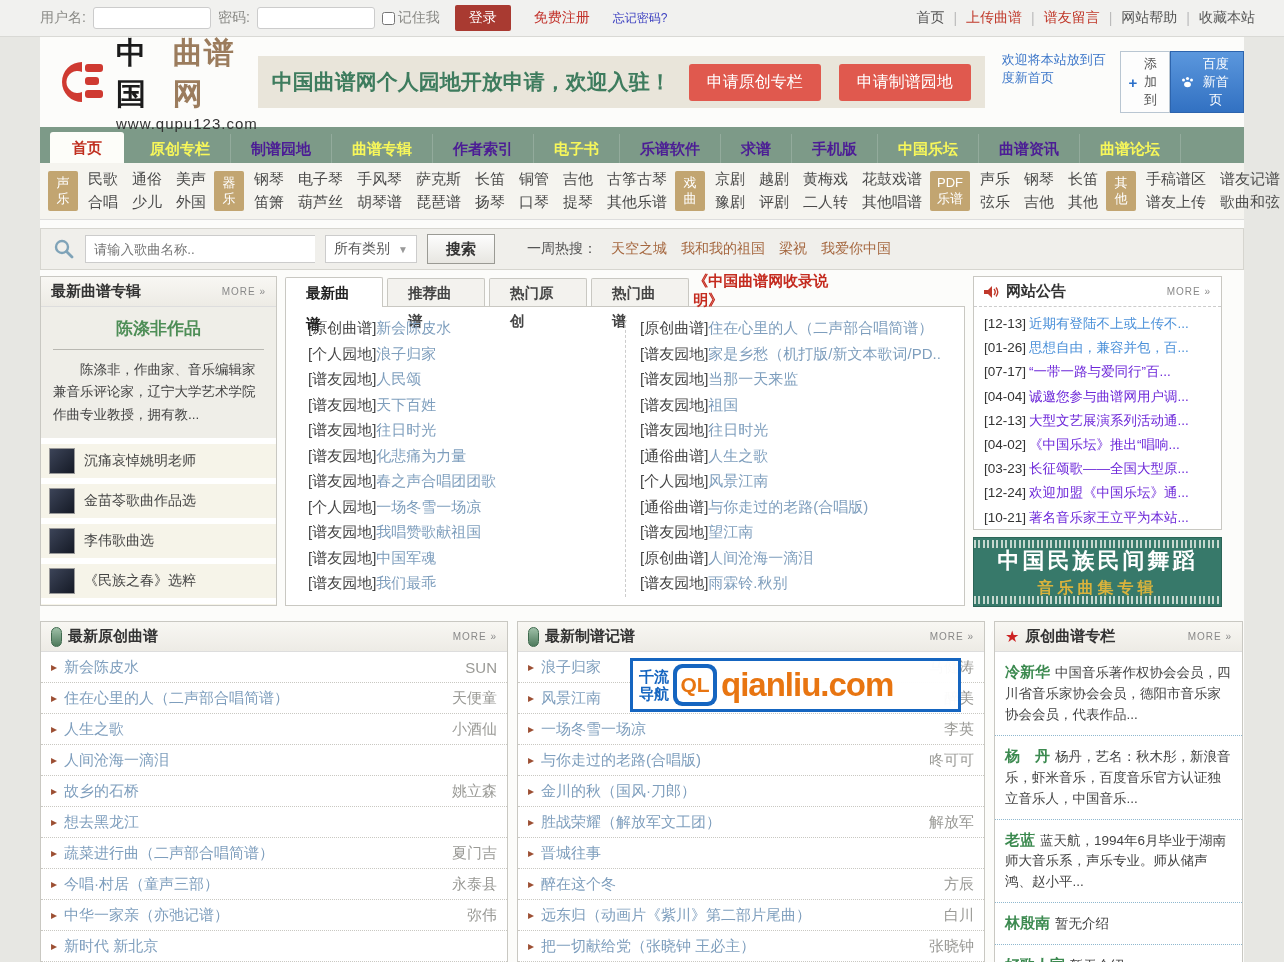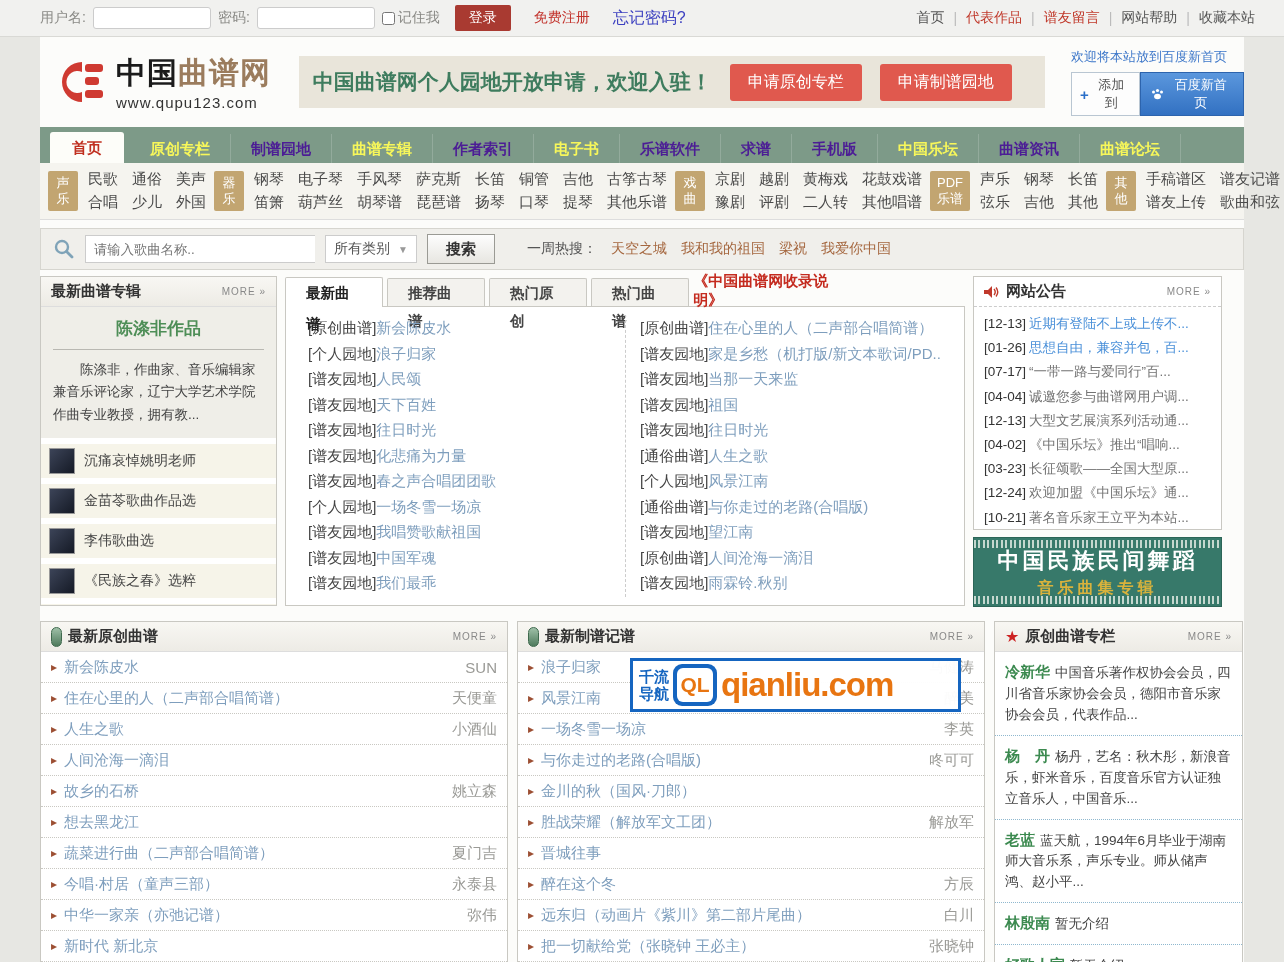--- a/index.html
+++ b/index.html
@@ -9,40 +9,40 @@
 
   
   .topbar { height:37px; background:#f1f1ef; border-bottom:1px solid #d9d9d5; }
   .topbar-inner { width:1244px; margin:0 auto; height:100%; display:flex; align-items:center; justify-content:space-between; padding:0 0 0 20px; }
   .login-area { display:flex; align-items:center; gap:7px; color:#8a8a86; }
   .login-area input[type=text],.login-area input[type=password]{ width:118px; height:22px; border:1px solid #ccc; border-radius:3px; background:#fff; padding:0 5px; }
   .remember { display:flex; align-items:center; gap:3px; color:#8a8a86; }
   .remember input { width:13px; height:13px; }
   .btn-login { background:#a93a31; color:#fff; border:none; border-radius:2px; padding:4px 14px; font-size:14px; margin-left:8px; cursor:pointer; }
   .lnk-register { color:#c2322b; margin-left:16px; font-size:14px; }
-  .lnk-forgot { color:#3b3fc0; margin-left:16px; font-size:16px; }
+  .lnk-forgot { color:#3b3fc0; margin-left:16px; font-size:12px; }
   .top-links { display:flex; align-items:center; color:#ccc; font-size:14px; }
   .top-links a { color:#555; padding:0 9px; }
   .top-links a.hl { color:#c0392b; }
   .top-links .sep { color:#bbb; }
 
   
   .page { width:1204px; margin:0 auto; background:#fcfcfa; padding:0 0 10px 0; }
 
   
   .header { height:90px; display:flex; align-items:center; padding:0 0 0 12px; background:#fcfcfa; }
   .logo { display:flex; align-items:center; gap:8px; width:248px; }
   .logo-text .names { display:flex; align-items:baseline; }
   .logo-cn1 { font-size:30px; font-weight:bold; color:#1b1b1b; letter-spacing:1px; }
   .logo-cn2 { font-size:30px; font-weight:bold; color:#9b7c5d; letter-spacing:1px; }
   .logo-url { font-size:15px; color:#333; letter-spacing:1px; }
   .promo { width:750px; height:52px; background:#e9e5da; display:flex; align-items:center; padding:0 14px; gap:18px; }
   .promo-text { font-family:"DejaVu Serif","Liberation Serif",serif; font-size:21px; color:#3e7c5e; font-weight:bold; white-space:nowrap; }
   .promo-btn { background:#e0594e; color:#fff; border:none; border-radius:3px; font-size:16px; padding:8px 18px; cursor:pointer; white-space:nowrap; }
-  .baidu { margin-left:26px; display:flex; flex-direction:column; gap:6px; }
+  .baidu { margin-left:17px; display:flex; flex-direction:row; gap:6px; }
   .baidu-tip { color:#3d77c9; font-size:13px; }
   .baidu-btns { display:flex; }
   .baidu-add { background:#fdfdfd; border:1px solid #b9c6d2; color:#555; font-size:13px; padding:3px 8px; display:flex; align-items:center; gap:3px; cursor:pointer; }
   .baidu-add .plus { color:#2a6fc9; font-weight:bold; font-size:15px; }
   .baidu-go { background:linear-gradient(#5b97dd,#3271c2); border:1px solid #2d64ad; color:#fff; font-size:13px; padding:3px 10px; display:flex; align-items:center; gap:5px; cursor:pointer; }
 
   
   .nav { height:36px; background:#7d9a88; display:flex; align-items:flex-end; padding-left:4px; }
   .nav-item { height:29px; line-height:29px; padding:0 20px; color:#4c1d95; font-size:15px; font-weight:bold; border-right:1px solid #93ab9c; cursor:pointer; }
   .nav-item.yellow { color:#f7f75a; }
@@ -96,21 +96,21 @@
   .crow .tag { color:#444; }
   .crow a { color:#7e9ebd; }
 
   
   .rightcol { width:249px; display:flex; flex-direction:column; gap:7px; }
   .announce { height:254px; overflow:hidden; }
   .announce .box-head { border-bottom:1px dashed #ccc; background:#fff; }
   .ann-list { padding:5px 10px; }
   .ann-row { height:24.2px; line-height:24.2px; white-space:nowrap; overflow:hidden; font-size:13.5px; cursor:pointer; }
   .ann-row .d { color:#333; margin-right:3px; }
-  .ann-row a { color:#737373; }
+  .ann-row a { color:#6d28d9; }
   .ann-row.hl a { color:#4a90d9; }
   .spk { width:16px; height:14px; }
 
   
   .gbanner { height:70px; background:#37796a; border:1px solid #2c6557; display:flex; flex-direction:column; justify-content:center; align-items:center; position:relative; cursor:pointer; }
   .gb-line { position:absolute; left:0; right:0; height:8px;
       background-image:repeating-linear-gradient(90deg, #dde8e0 0 2px, transparent 2px 4px, #dde8e0 4px 6px, transparent 6px 9px); opacity:.85; }
   .gb-line.top{ top:2px; } .gb-line.bot{ bottom:2px; }
   .gb-t1 { color:#fff; font-size:22px; font-weight:bold; letter-spacing:3px; }
   .gb-t2 { color:#d8b23c; font-size:16px; font-weight:bold; letter-spacing:4px; margin-top:2px; }
@@ -153,21 +153,21 @@
       </span>
       <button class="btn-login">登录</button>
       <a class="lnk-register">免费注册</a>
       <a class="lnk-forgot">忘记密码?</a>
     </div>
     <div class="top-links">
 
         <a>首页</a>
         <span class="sep">|</span>
 
-        <a class="hl">代表作品</a>
+        <a class="hl">上传曲谱</a>
         <span class="sep">|</span>
 
         <a class="hl">谱友留言</a>
         <span class="sep">|</span>
 
         <a>网站帮助</a>
         <span class="sep">|</span>
 
         <a>收藏本站</a>
 

